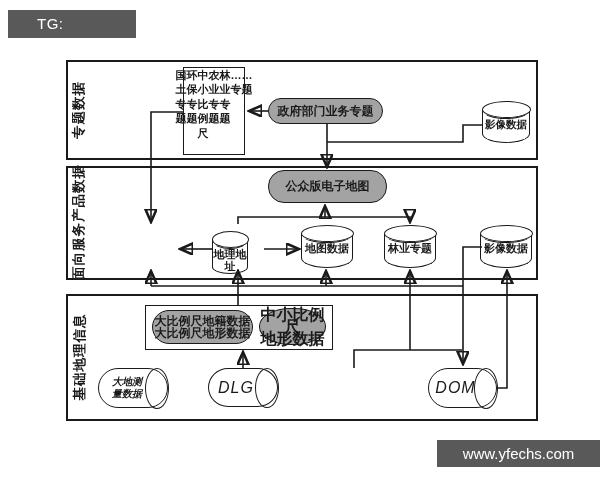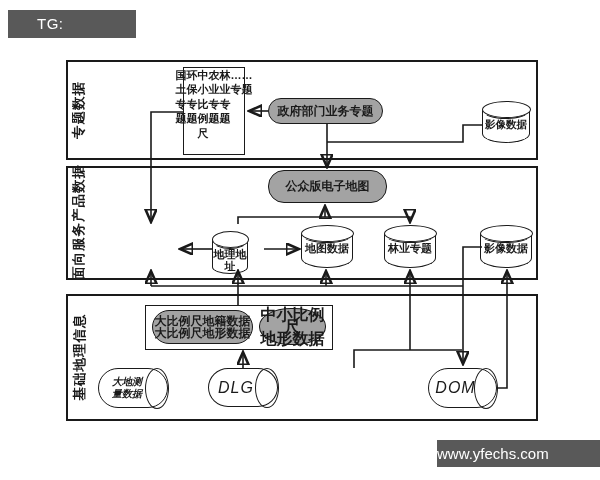--- a/index.html
+++ b/index.html
@@ -1,21 +1,21 @@
 <!DOCTYPE html>
 <html><head>
 <meta charset="utf-8">
 <style>
   html,body{margin:0;padding:0;background:#fff;}
   .stage{position:relative;width:600px;height:480px;background:#fff;overflow:hidden;
          font-family:"Liberation Sans","DejaVu Sans",sans-serif;color:#1a1a1a;}
   .badge{position:absolute;left:8px;top:10px;width:128px;height:28px;background:#595959;
          color:#fff;font-size:15px;line-height:28px;padding-left:29px;box-sizing:border-box;letter-spacing:.5px;}
   .watermark{position:absolute;left:437px;top:440px;width:163px;height:27px;background:#595959;
-         color:#fff;font-size:15px;line-height:27px;text-align:left;}
+         color:#fff;font-size:15px;line-height:27px;text-align:center;}
   .sec{position:absolute;border:2px solid #1a1a1a;background:#fff;box-sizing:border-box;}
   .vlabel{position:absolute;transform:rotate(-90deg);text-align:center;font-weight:bold;
           font-size:13.5px;letter-spacing:1px;white-space:nowrap;height:16px;line-height:16px;}
   .rect{position:absolute;border:1.5px solid #1a1a1a;background:#fff;box-sizing:border-box;}
   .listbox{display:flex;flex-direction:row;justify-content:center;text-align:center;}
   .listbox div{font-size:11px;font-weight:bold;line-height:14.4px;}
   .pill{position:absolute;border:1.5px solid #1a1a1a;background:#a3a3a3;box-sizing:border-box;
         display:flex;flex-direction:column;align-items:center;justify-content:center;
         font-weight:bold;text-align:center;}
   .vcyl{position:absolute;background:#fff;border:1.5px solid #1a1a1a;border-top:none;

